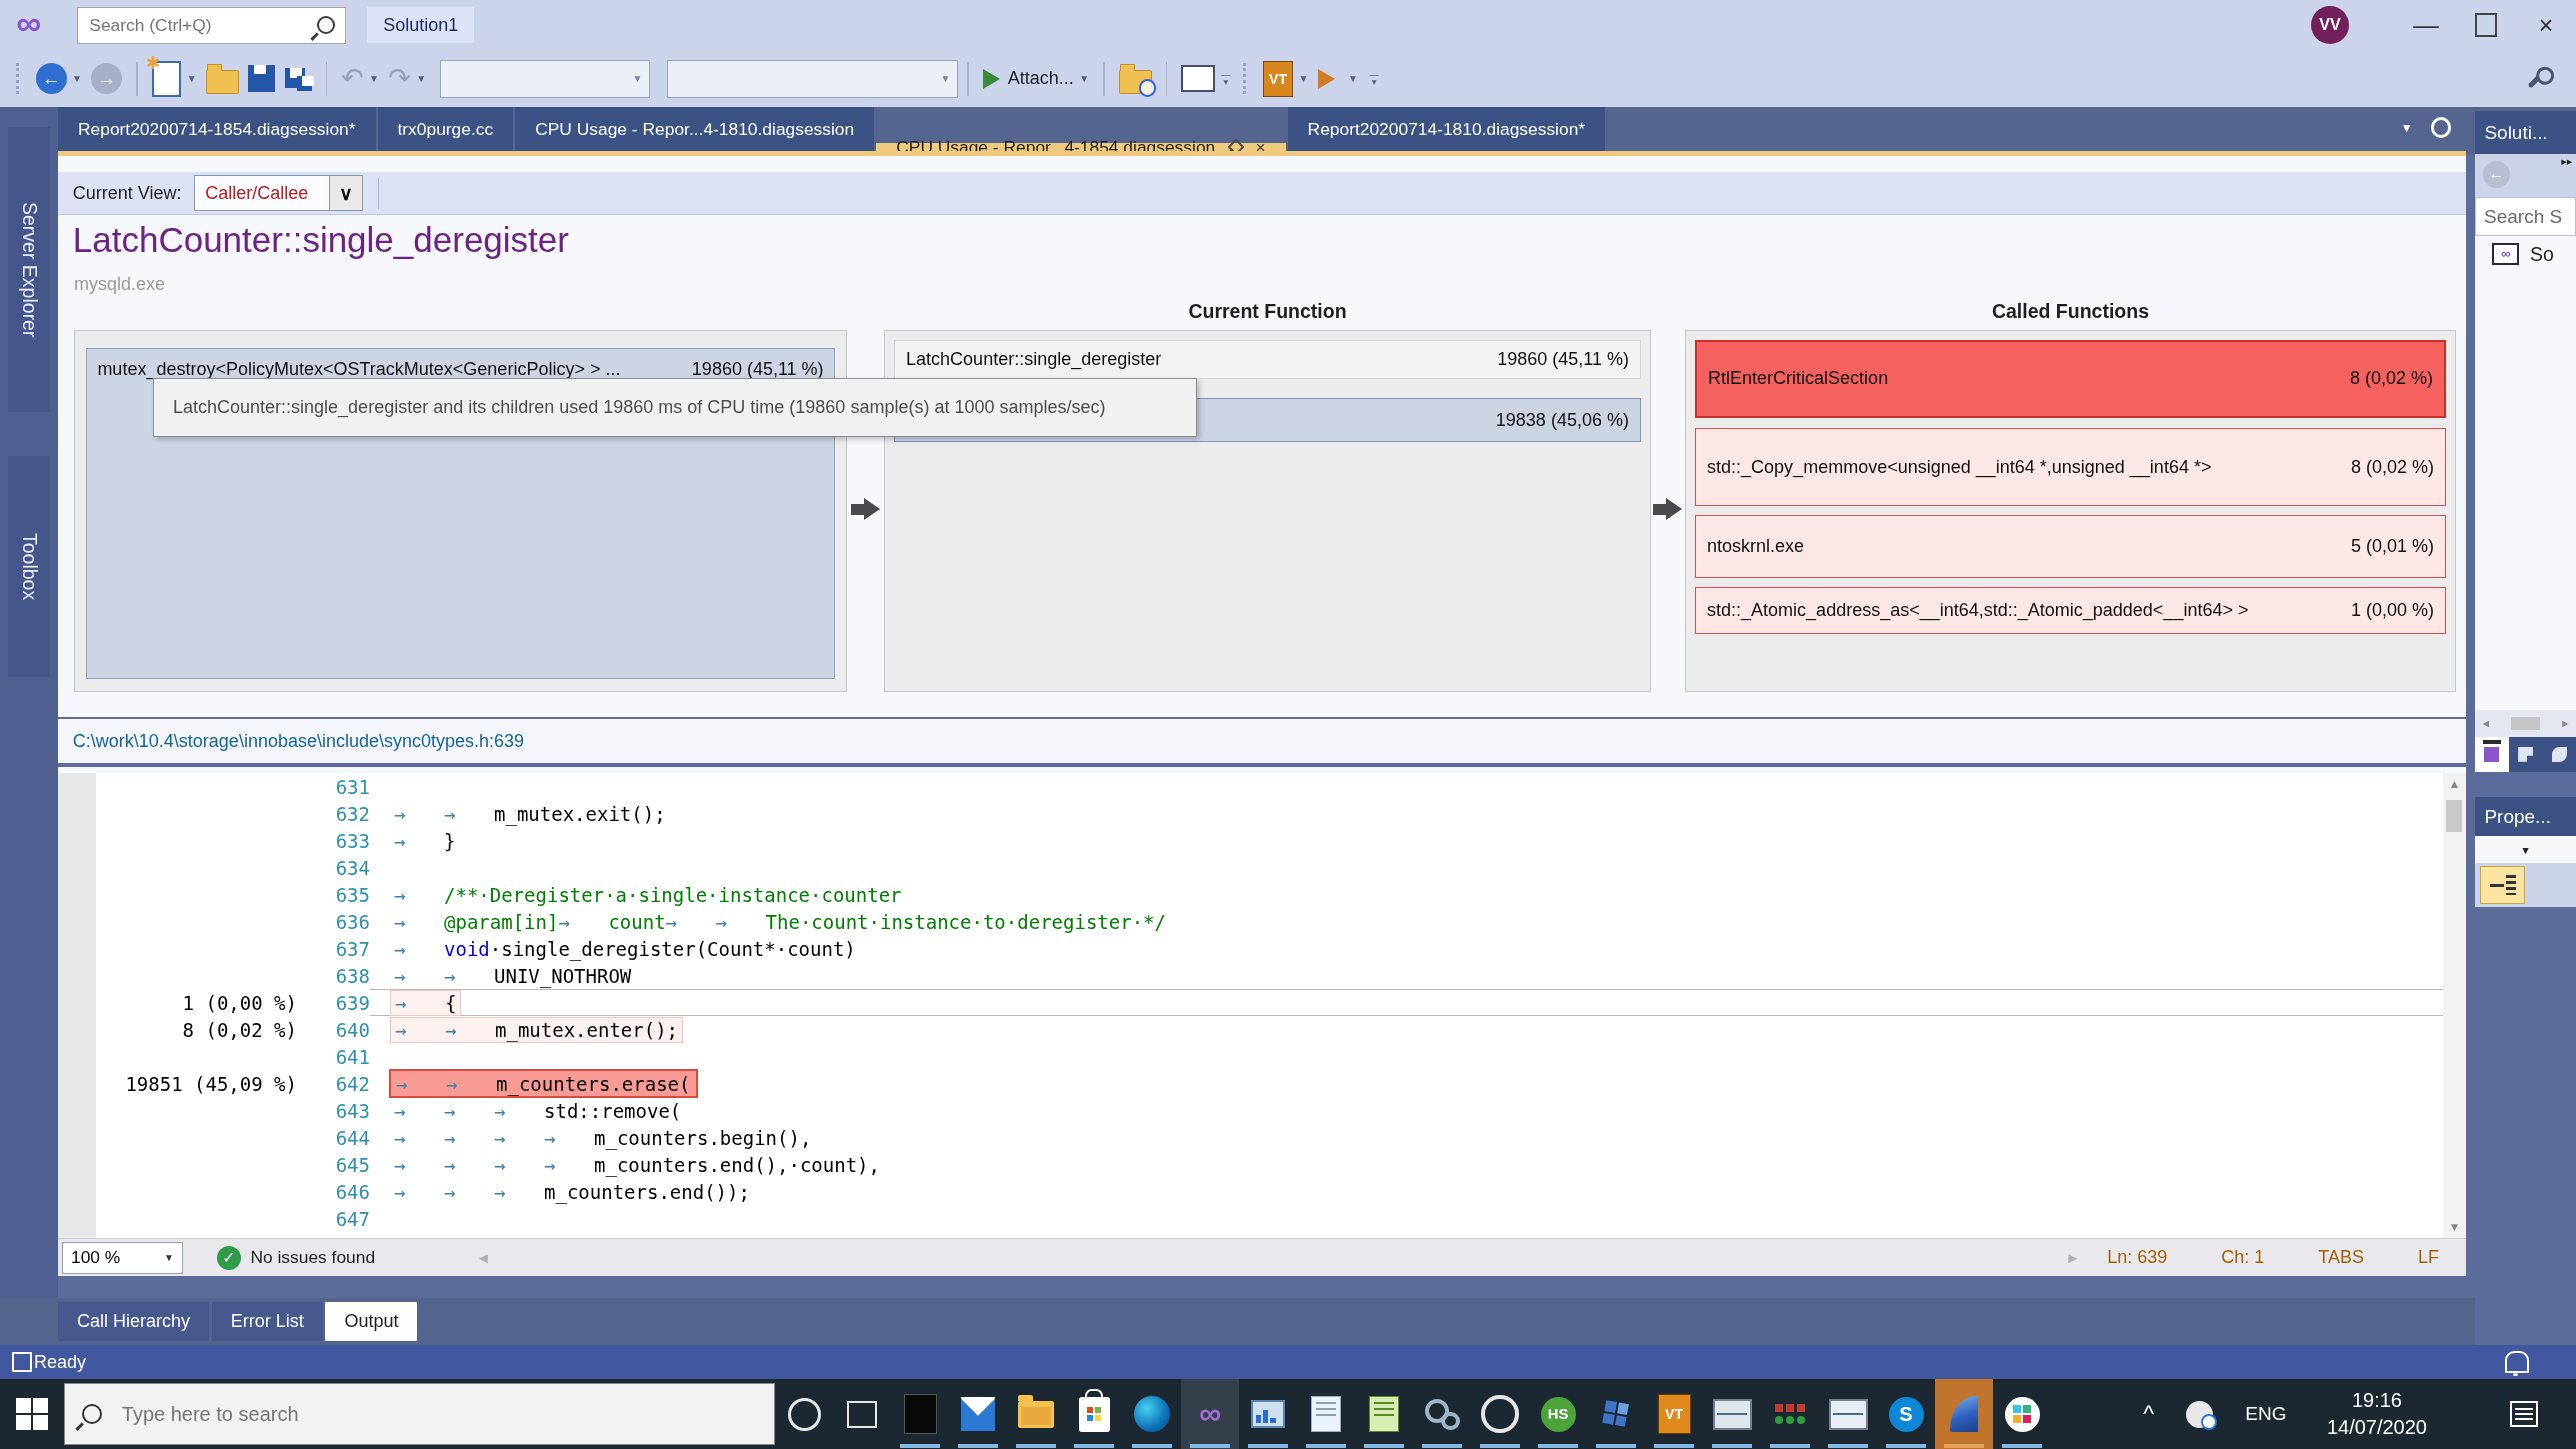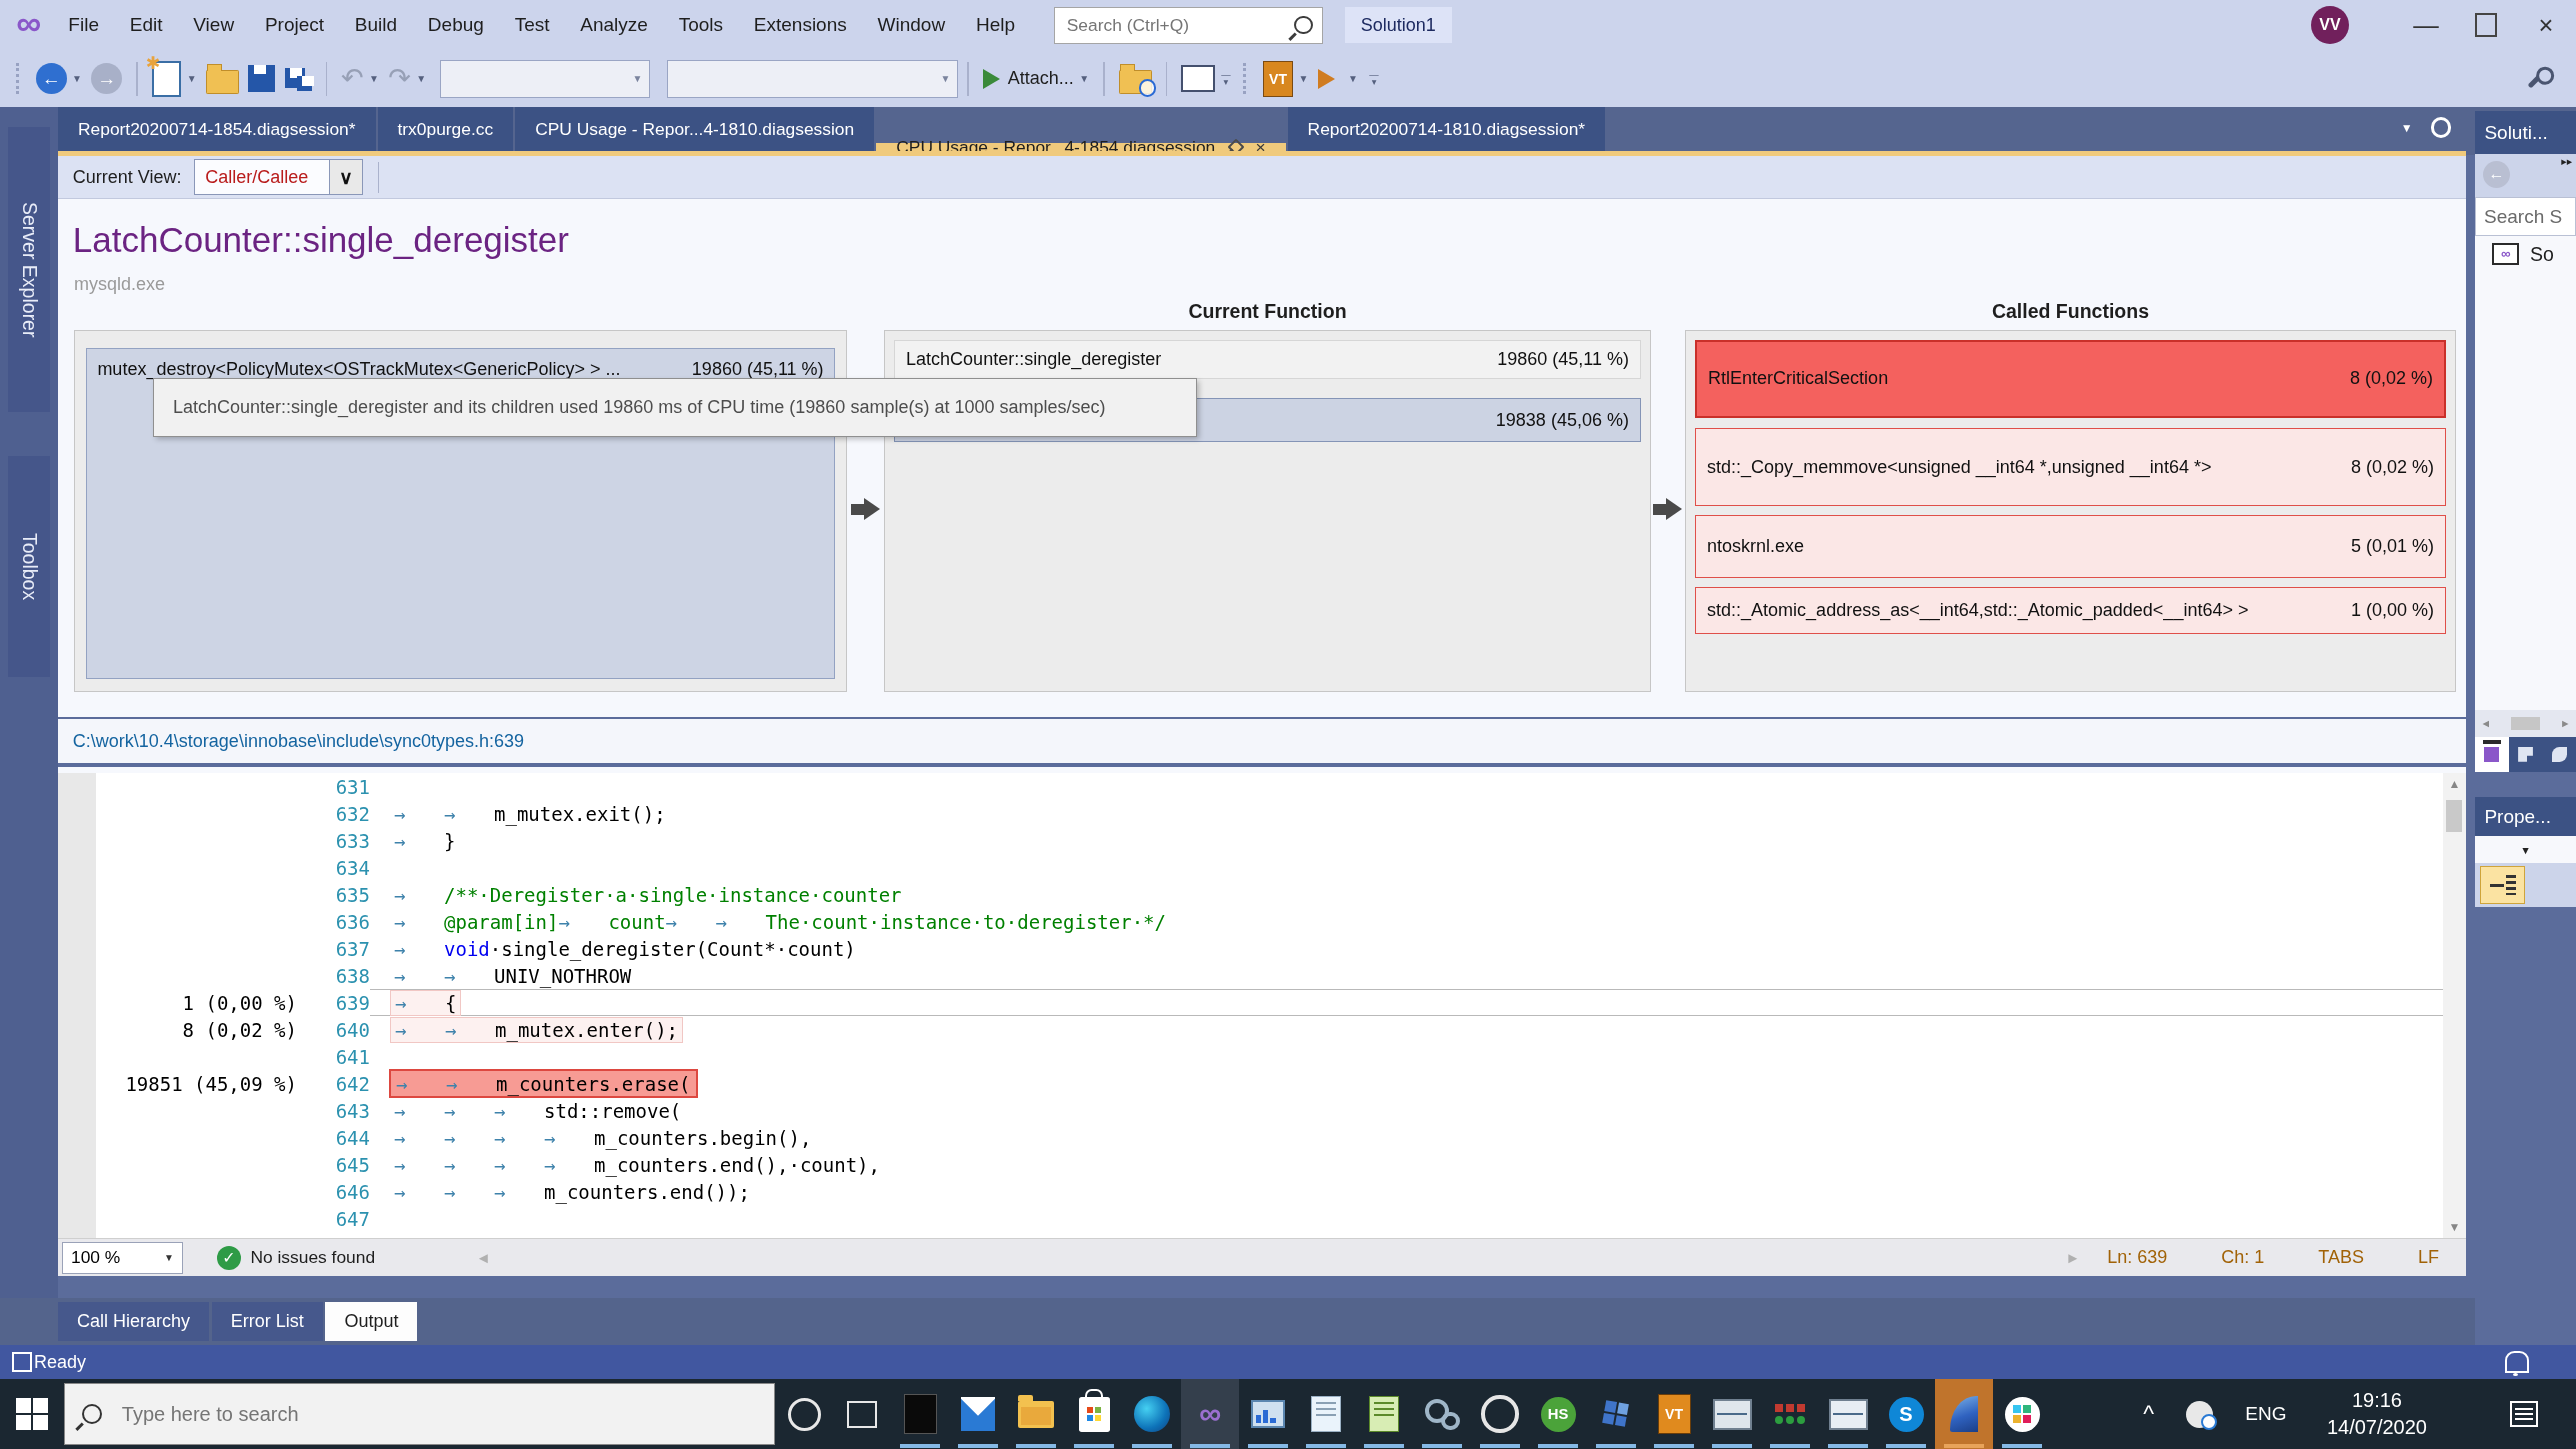--- a/index.html
+++ b/index.html
@@ -56,21 +56,21 @@
   .tab-extra{position:absolute;right:123px;top:9.4px;display:flex;align-items:center;color:#fff;}
   .tab-extra .dd{font-size:12px;margin-right:17.4px;}
   .gearwrap{width:23px;height:23px;position:relative;}
   .gear-ring{width:14.8px;height:14.8px;border:3.4px solid #fff;border-radius:50%;position:absolute;left:0.7px;top:0.7px;}
   .gold-line{position:absolute;left:58px;top:44px;width:2408px;height:4.7px;background:#f0ca7c;}
   
   #leftbar{left:0;top:107px;width:58px;height:1238px;background:#4f6090;}
   .vtab{writing-mode:vertical-rl;color:#e8ecf8;font-size:19.5px;background:#45568a;width:42px;margin:0 auto;display:flex;align-items:center;justify-content:center;}
   
   #doc{left:58px;top:156px;width:2408px;height:1120px;background:#f6f8fd;}
-  .viewbar{position:absolute;left:0;top:0;width:100%;height:43px;background:#dce2f3;display:flex;align-items:center;padding-left:14.8px;box-sizing:border-box;border-bottom:0.7px solid #c2c9de;}
+  .viewbar{position:absolute;left:0;top:16px;width:100%;height:43px;background:#dce2f3;display:flex;align-items:center;padding-left:14.8px;box-sizing:border-box;border-bottom:0.7px solid #c2c9de;}
   .cv-label{font-size:18px;color:#1e1e1e;}
   .cv-combo{margin-left:12px;height:34px;display:flex;border:1.3px solid #8a97b8;background:#fbfcff;}
   .cv-text{font-size:18px;color:#b91c1c;padding:0 10.7px;display:flex;align-items:center;min-width:113px;}
   .cv-btn{width:32px;background:#e9e9e9;border-left:1.3px solid #8a97b8;display:flex;align-items:center;justify-content:center;font-size:19px;font-weight:bold;color:#111;}
   .cv-sep{width:1.3px;height:31px;background:#aab2cc;margin-left:14.8px;}
   .fn-title{position:absolute;left:14.8px;top:64px;font-size:35px;color:#6b2382;}
   .fn-module{position:absolute;left:16px;top:118px;font-size:18px;color:#9a9a9a;}
   .colhead{position:absolute;top:144px;font-size:19.5px;font-weight:bold;color:#1e1e1e;text-align:center;}
   .panel{position:absolute;top:174px;height:362px;background:#ececec;border:1.3px solid #c6c6c6;box-sizing:border-box;}
   .caller-box{position:absolute;left:10.7px;right:10.7px;top:17.4px;bottom:12px;background:#cdd4e4;border:1.3px solid #93a2c2;}
@@ -207,34 +207,20 @@
   .acenter{width:28px;height:25.5px;border:2px solid #fff;display:flex;flex-direction:column;gap:3.4px;justify-content:center;padding:0 3.4px;box-sizing:border-box;margin:0 38px 0 60px;}
   .acenter span{height:2px;background:#fff;}
 </style>
 </head>
 <body>
 
 <div id="screen">
 
   <div id="titlebar" class="abs">
     <span class="vslogo">∞</span>
-    <div class="menus">
-      <span class="menu-item">File</span>
-      <span class="menu-item">Edit</span>
-      <span class="menu-item">View</span>
-      <span class="menu-item">Project</span>
-      <span class="menu-item">Build</span>
-      <span class="menu-item">Debug</span>
-      <span class="menu-item">Test</span>
-      <span class="menu-item">Analyze</span>
-      <span class="menu-item">Tools</span>
-      <span class="menu-item">Extensions</span>
-      <span class="menu-item">Window</span>
-      <span class="menu-item">Help</span>
-    </div>
     <div class="qsearch">
       <input placeholder="Search (Ctrl+Q)" style="">
       <span class="mag"></span>
     </div>
     <span class="sol1">Solution1</span>
     <span class="tb-spacer"></span>
     <span class="avatar">VV</span>
     <span class="wbtn">—</span>
     <span class="wbtn">
         <span class="restore-glyph"></span>

